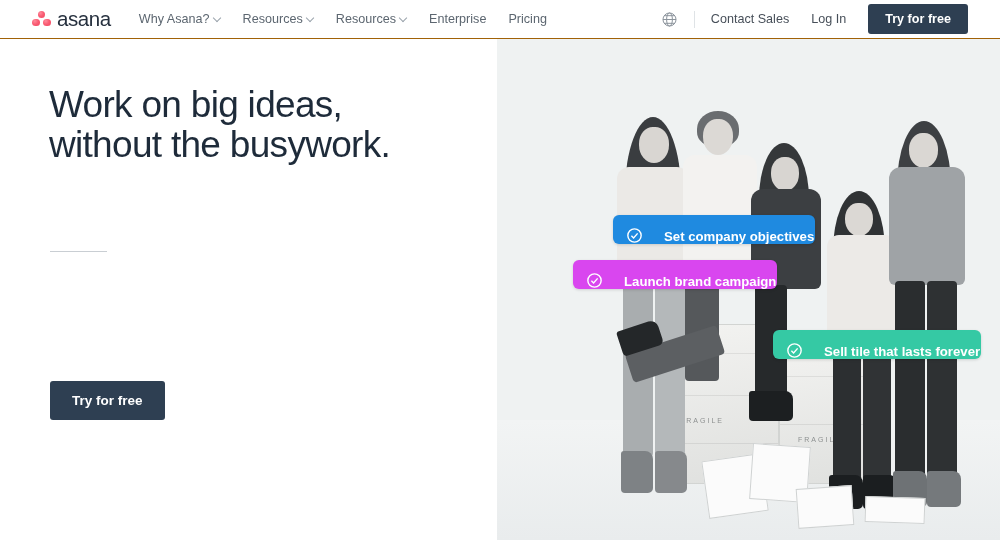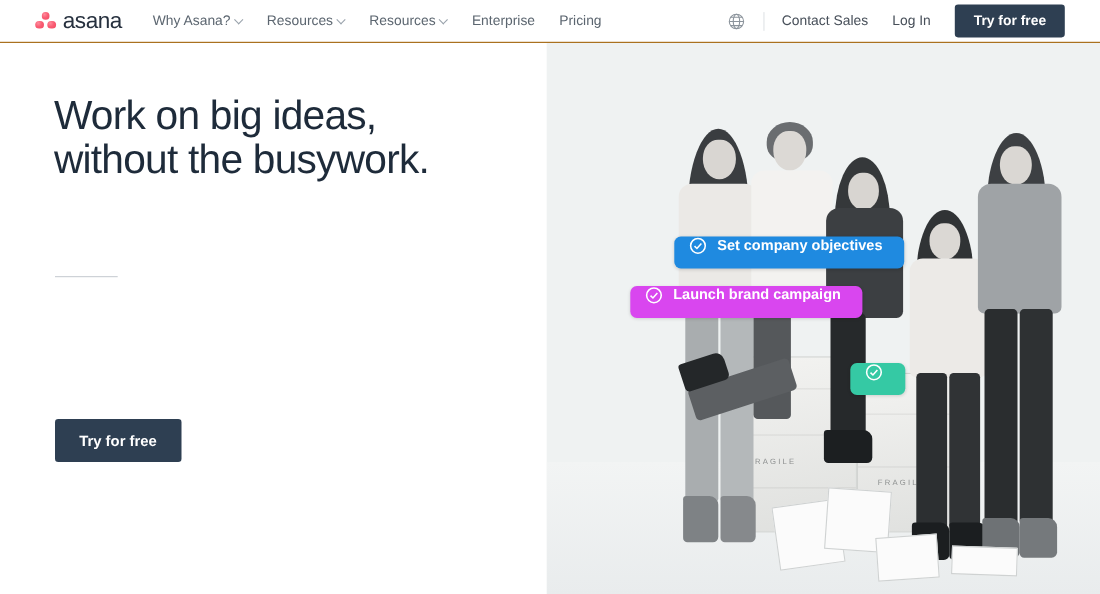--- a/index.html
+++ b/index.html
@@ -104,22 +104,22 @@
   .person { position:absolute; }
   .head { position:absolute; border-radius:46% 46% 50% 50%; }
   .hair { position:absolute; border-radius:50% 50% 42% 42%; }
   .torso { position:absolute; border-radius:12px 12px 6px 6px; }
   .leg { position:absolute; border-radius:4px; }
   .boot { position:absolute; border-radius:3px 8px 5px 4px; background:#2f3234; }
   .tile { position:absolute; background:#fbfbfb; border:1px solid #cfd2d2; }
 
   
   .pill {
-    position:absolute; display:flex; align-items:flex-start; gap:9px;
-    border-radius:6px; padding:0 20px 0 13px; height:29px;
+    position:absolute; display:flex; align-items:flex-end; gap:21px;
+    border-radius:6px; padding:0 1px 0 13px; height:29px;
     color:#fff; font-size:13.2px; font-weight:bold; white-space:nowrap;
     box-shadow:0 1px 3px rgba(0,0,0,.14); cursor:pointer; z-index:20;
   }
   .pill svg { flex:0 0 auto; }
 </style>
 </head>
 <body>
 
 <div class="page">
 
@@ -266,16 +266,17 @@
         <polyline points="7.6,12.4 10.7,15.4 16.4,9"></polyline>
       </svg>
       <span>Launch brand campaign</span>
     </div>
 
     <div class="pill" style="left:276px; top:291px; background:#35c9a4;">
       <svg width="17" height="17" viewBox="0 0 24 24" fill="none" stroke="#fff" stroke-width="2">
         <circle cx="12" cy="12" r="9.4"></circle>
         <polyline points="7.6,12.4 10.7,15.4 16.4,9"></polyline>
       </svg>
+      <span>Sell tile that lasts forever</span>
     </div>
 
   </div>
 </div>
 
 </body></html>

